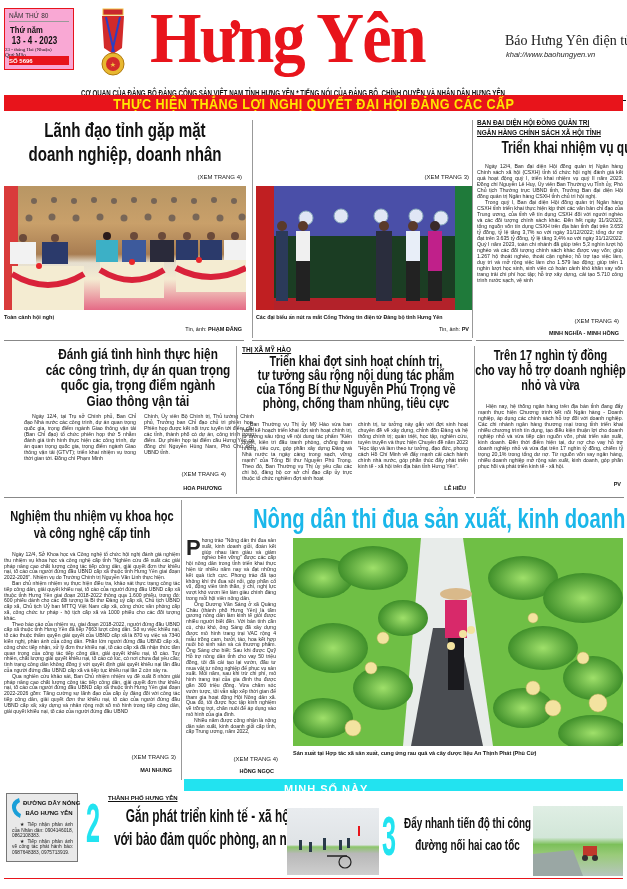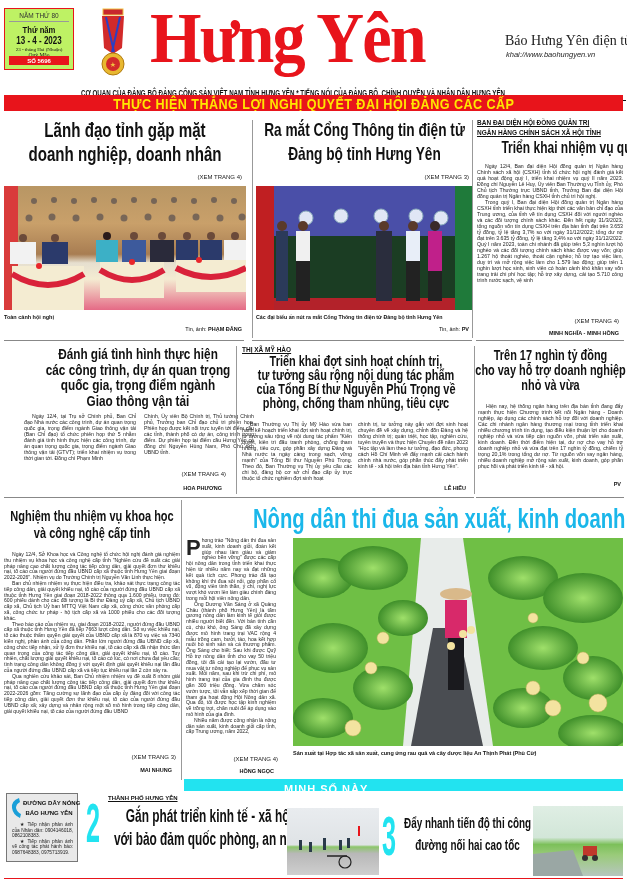--- a/index.html
+++ b/index.html
@@ -10,21 +10,21 @@
 .body-text{font-size:5.2px;line-height:6px;text-align:justify;color:#222;font-family:"Liberation Sans",sans-serif}
 .body-text p{text-indent:8px}
 .rule{position:absolute;background:#888}
 .see{font-size:6px;color:#222;text-align:right}
 .byline{font-size:5.5px;font-weight:bold;text-align:right;color:#111}
 .photo{position:absolute;overflow:hidden}
 </style>
 </head>
 <body>
 
-<div class="abs" style="left:4px;top:8px;width:70px;height:62px;border:1.5px solid #e8141b;background:#bef264;text-align:center">
+<div class="abs" style="left:4px;top:8px;width:70px;height:62px;border:1.5px solid #e8141b;background:#f9a8d4;">
   <div style="font-size:6.5px;color:#333;margin-top:3px;padding-bottom:2px;border-bottom:1px solid #999;margin-left:4px;margin-right:4px">NĂM THỨ 80</div>
   <div style="font-size:9px;font-weight:bold;margin-top:3px;transform:scaleX(.85)">Thứ năm</div>
   <div style="font-size:10px;font-weight:bold;transform:scaleX(.8);white-space:nowrap">13 - 4 - 2023</div>
   <div style="font-family:'Liberation Serif',serif;font-size:5px;margin-top:1px;white-space:nowrap">23 - tháng Hai (Nhuận)</div>
   <div style="font-family:'Liberation Serif',serif;font-size:5.5px">Quý Mão</div>
   <div style="position:absolute;left:4px;right:4px;bottom:4px;background:#e8141b;color:#fff;font-size:6px;font-weight:bold;padding:1.5px 0">SỐ 5696</div>
 </div>
 
 <div class="abs" style="left:92px;top:8px;width:42px;height:70px">
   <svg width="42" height="70" viewBox="0 0 42 70">
@@ -120,26 +120,20 @@
   </div>
   <div class="abs" style="left:0;top:200px;font-size:5.5px;font-weight:bold">Toàn cảnh hội nghị</div>
   <div class="abs" style="right:4px;top:212px;font-size:5.5px;white-space:nowrap">
     <span>Tin, ảnh: </span><b>PHẠM ĐĂNG</b>
   </div>
 </div>
 <div class="rule" style="left:4px;top:340px;width:240px;height:1px"></div>
 <div class="rule" style="left:252px;top:120px;width:1px;height:218px;background:#999"></div>
 
 <div class="abs" style="left:256px;top:114px;width:217px;height:224px">
-  <div style="text-align:center;margin-top:4px;overflow:visible">
-    <div style="font-size:19px;font-weight:bold;line-height:24px;transform:scaleX(.72);transform-origin:center top;white-space:nowrap;margin-left:-40px;margin-right:-40px">
-      <div>Ra mắt Cổng Thông tin điện tử</div>
-      <div>Đảng bộ tỉnh Hưng Yên</div>
-    </div>
-  </div>
   <div class="see abs" style="right:4px;top:60px">(XEM TRANG 3)</div>
   <div class="photo" style="left:0;top:72px;width:217px;height:124px;background:#2d3f86">
     <svg width="217" height="124" viewBox="0 0 217 124">
       <rect x="0" y="0" width="18" height="124" fill="#c01f22"></rect>
       <rect x="199" y="0" width="18" height="124" fill="#1f7a3a"></rect>
       <rect x="18" y="0" width="181" height="50" fill="#4a4fa8"></rect>
       <rect x="18" y="50" width="181" height="74" fill="#1b3d23"></rect>
       <g fill="#e0e6f5" stroke="#8ab" stroke-width="1">
         <circle cx="50" cy="32" r="7"></circle>
           <circle cx="85" cy="30" r="7"></circle>

